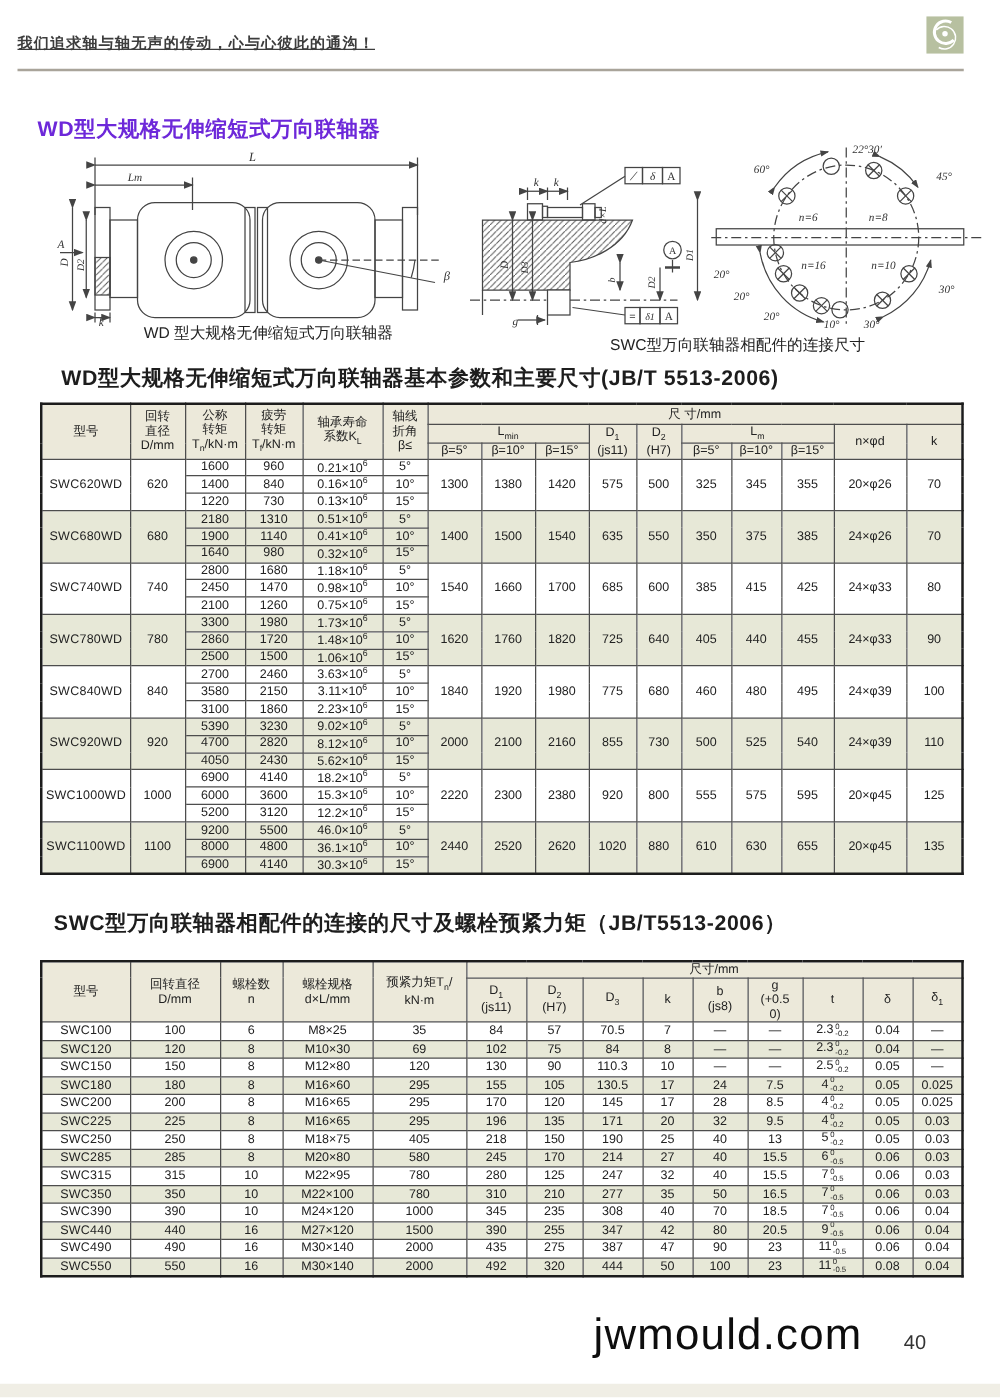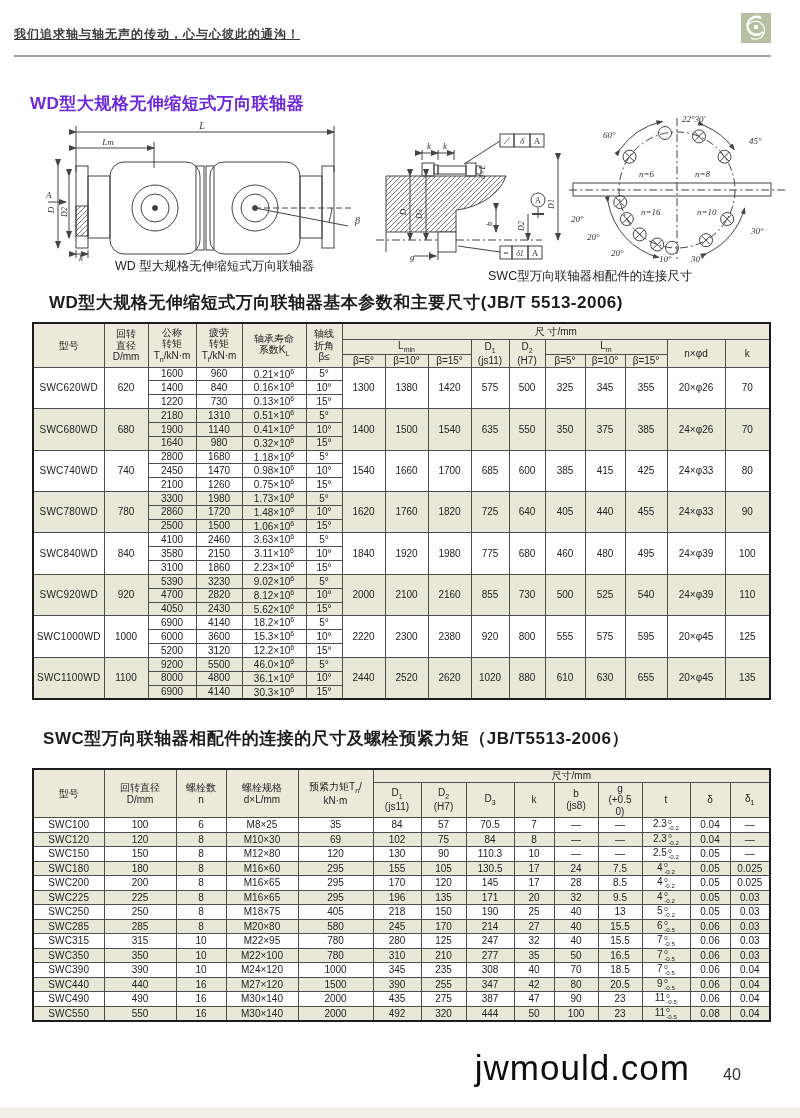--- a/index.html
+++ b/index.html
@@ -437,21 +437,21 @@
       </tr>
       <tr class="alt">
         <td>2500</td>
         <td>1500</td>
         <td>1.06×10<sup>6</sup></td>
         <td>15°</td>
       </tr>
       <tr class="gtop">
         <td rowspan="3" class="model">SWC840WD</td>
         <td rowspan="3">840</td>
-        <td>4100</td>
+        <td>2700</td>
         <td>2460</td>
         <td>3.63×10<sup>6</sup></td>
         <td>5°</td>
         <td rowspan="3">1840</td>
         <td rowspan="3">1920</td>
         <td rowspan="3">1980</td>
         <td rowspan="3">775</td>
         <td rowspan="3">680</td>
         <td rowspan="3">460</td>
         <td rowspan="3">480</td>

